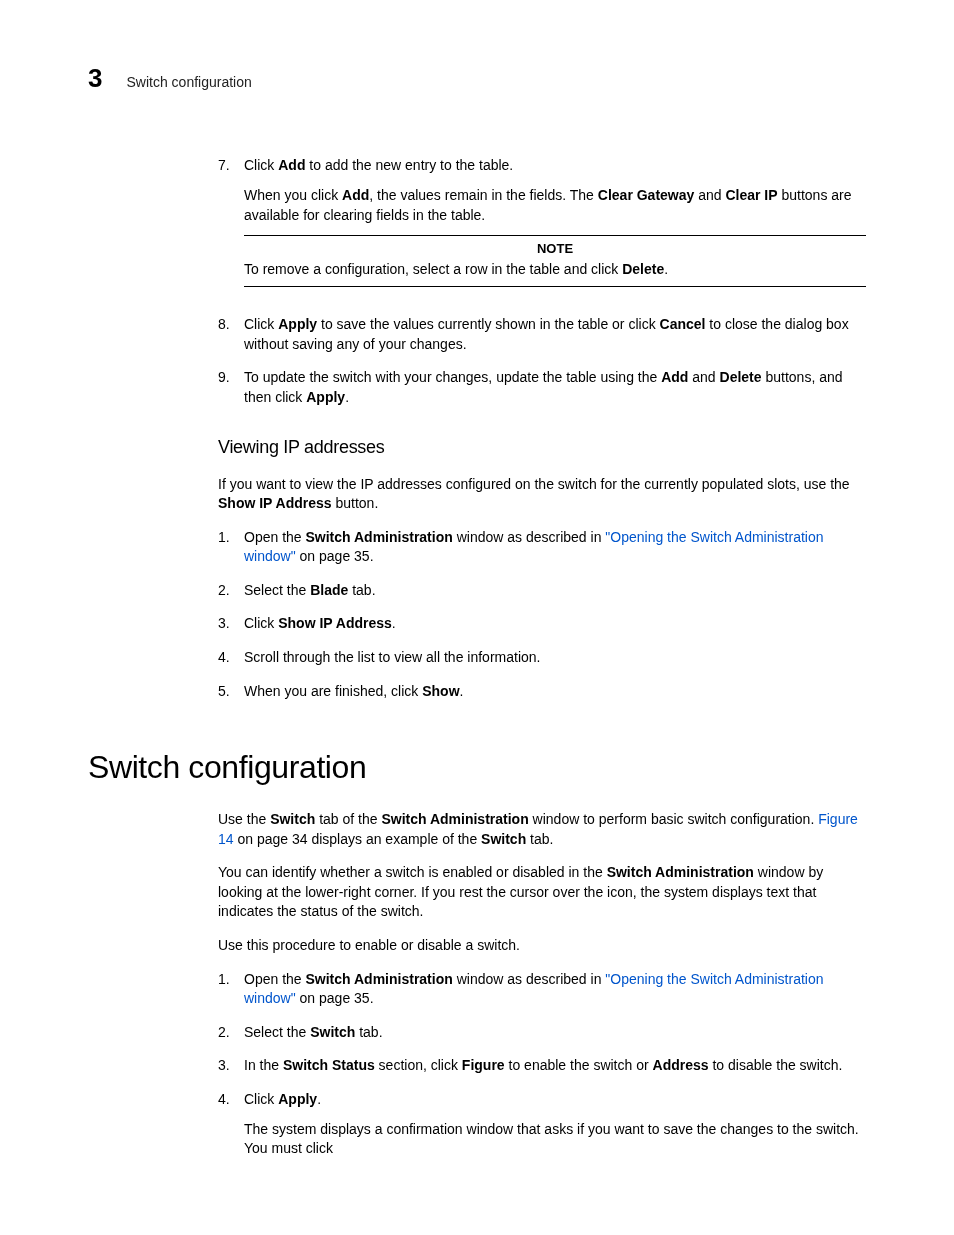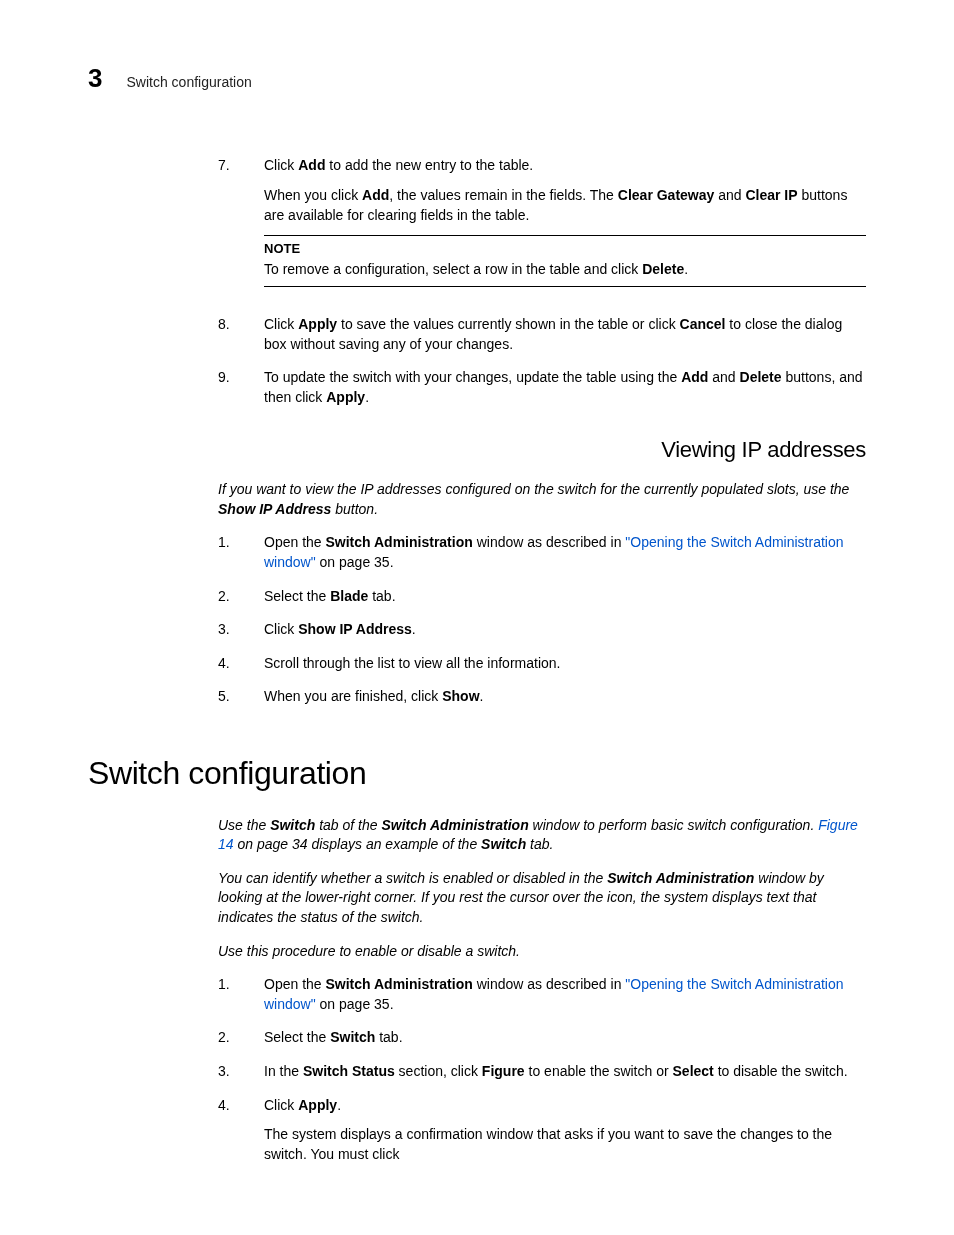--- a/index.html
+++ b/index.html
@@ -13,27 +13,27 @@
     font-size: 14px;
     line-height: 1.4;
   }
   .page { padding: 60px 88px 60px 88px; }
   .running-header { display: flex; align-items: baseline; margin-bottom: 60px; }
   .chapter-num { font-family: Arial, sans-serif; font-size: 26px; font-weight: bold; margin-right: 24px; }
   .header-title { font-size: 14px; color: #222; }
   .content { margin-left: 130px; margin-right: 0; }
   .ol-item { display: flex; margin-bottom: 14px; }
   .ol-num { width: 26px; flex-shrink: 0; }
-  .ol-body { flex: 1; margin-left: 20px; }
+  .ol-body { flex: 1; }
   .sub-para { margin-top: 10px; }
-  .body-para { margin-bottom: 14px; font-style: italic; }
+  .body-para { margin-bottom: 14px; }
   .bold { font-weight: bold; }
   .note-box { border-top: 1px solid #000; border-bottom: 1px solid #000; padding: 4px 0 6px 0; margin: 10px 0 14px 0; }
-  .note-label { font-weight: bold; font-size: 13px; margin-bottom: 2px; }
-  .h2 { font-family: Arial, sans-serif; font-size: 22px; font-weight: normal; font-stretch: condensed; letter-spacing: -0.3px; margin-top: 28px; margin-bottom: 14px; text-align: right; }
+  .note-label { font-weight: bold; font-size: 13px; margin-bottom: 2px; text-align: center; }
+  .h2 { font-family: Arial, sans-serif; font-size: 18px; font-weight: normal; font-stretch: condensed; letter-spacing: -0.3px; margin-top: 28px; margin-bottom: 14px; }
   .h1 { font-family: Arial, sans-serif; font-size: 32px; font-weight: normal; letter-spacing: -0.4px; margin-top: 44px; margin-bottom: 20px; margin-left: 0; }
   .link { color: #0055cc; }
   .h2cond, .h1cond {
     font-family: "Arial Narrow", Arial, sans-serif;
     font-stretch: condensed;
   }
 </style>
 </head>
 <body>
 
@@ -142,21 +142,21 @@
     <div class="ol-item">
       <div class="ol-num">2.</div>
       <div class="ol-body">
         <span>Select the </span><span class="bold">Switch</span><span> tab.</span>
       </div>
     </div>
 
     <div class="ol-item">
       <div class="ol-num">3.</div>
       <div class="ol-body">
-        <span>In the </span><span class="bold">Switch Status</span><span> section, click </span><span class="bold">Figure</span><span> to enable the switch or </span><span class="bold">Select</span><span> to disable the switch.</span>
+        <span>In the </span><span class="bold">Switch Status</span><span> section, click </span><span class="bold">Figure</span><span> to enable the switch or </span><span class="bold">Address</span><span> to disable the switch.</span>
       </div>
     </div>
 
     <div class="ol-item">
       <div class="ol-num">4.</div>
       <div class="ol-body">
         <div>
           <span>Click </span><span class="bold">Apply</span><span>.</span>
         </div>
         <div class="sub-para">

